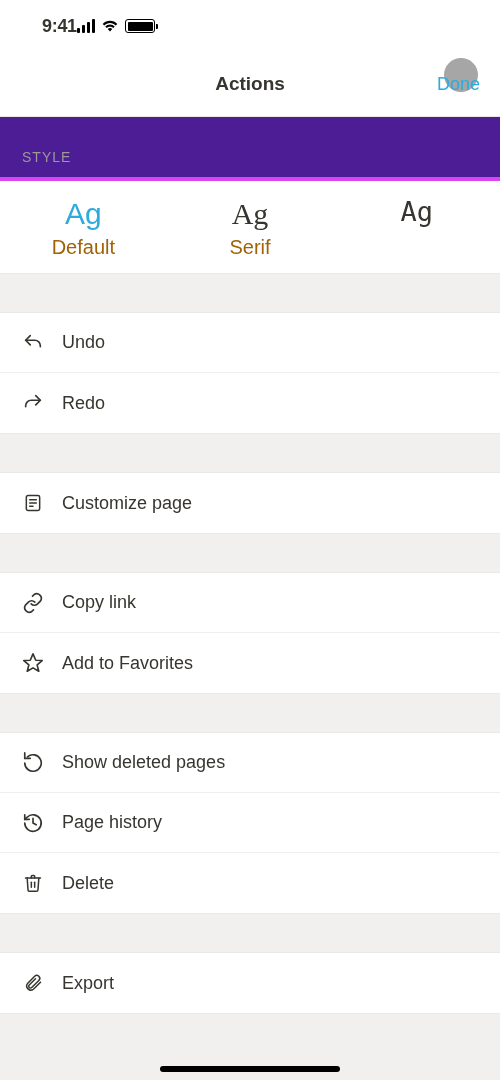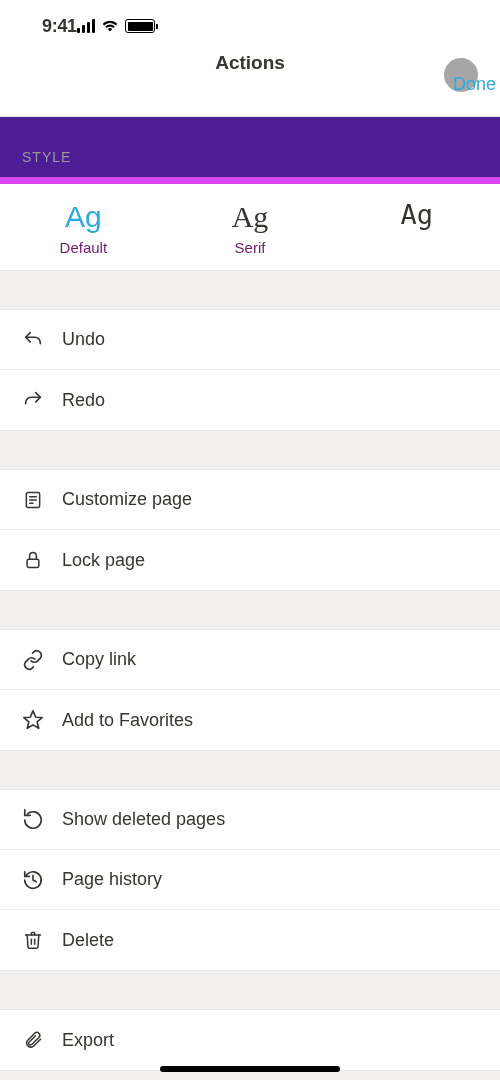--- a/index.html
+++ b/index.html
@@ -42,32 +42,33 @@
     .signal-bar:nth-child(3){height:11px;}
     .signal-bar:nth-child(4){height:14px;}
     .wifi-icon { width:18px; height:14px; }
     .battery-icon { width:30px; height:14px; border:1.5px solid #000; border-radius:3px; position:relative; padding:1.5px;}
     .battery-icon::after { content:""; position:absolute; right:-3.5px; top:3.5px; width:2px; height:5px; background:#000; border-radius:0 1px 1px 0;}
     .battery-fill { background:#000; width:100%; height:100%; border-radius:1px;}
     .header {
       height: 65px;
       background: #fff;
       display: flex;
+      align-items: center;
       justify-content: center;
       position: relative;
       border-bottom: 1px solid #e9e9e7;
     }
     .header-title {
       font-size: 19px;
       font-weight: 600;
       color: #37352f;
     }
     .header-done {
       position: absolute;
-      right: 4px;
+      right: 20px;
       top: 50%;
       transform: translateY(-50%);
       font-size: 18px;
       color: #2eaadc;
       font-weight: 400;
     }
     .header-avatar {
       position:absolute;
       right: 22px;
       top: 6px;
@@ -80,39 +81,39 @@
       padding: 32px 22px 12px 22px;
       font-size: 14px;
       font-weight: 500;
       letter-spacing: 1px;
       color: #9b9a97;
       background: #4c1d95;
     }
     .style-row {
       background: #fff;
       display: flex;
-      border-top: 7px solid #d946ef;
+      border-top: 4px solid #d946ef;
       border-bottom: 1px solid #e9e9e7;
     }
     .style-option {
       flex: 1;
       text-align: center;
       padding: 16px 0 14px 0;
     }
     .style-sample {
       font-size: 30px;
       font-weight: 500;
       line-height: 1.1;
       margin-bottom: 6px;
     }
     .style-sample.serif { font-family: Georgia, "Times New Roman", serif; }
     .style-sample.mono { font-family: "SFMono-Regular", Menlo, Consolas, monospace; font-size:27px;}
     .style-label {
-      font-size: 15px;
-      color: #701a75;
+      font-size: 20px;
+      color: #a16207;
     }
     .style-option.selected .style-sample { color: #2eaadc; }
     .group-spacer {
       height: 38px;
       background: #f1f0ee;
     }
     .menu-group {
       background: #fff;
       border-top: 1px solid #e9e9e7;
       border-bottom: 1px solid #e9e9e7;
@@ -223,29 +224,20 @@
     <span class="menu-icon">
       <svg viewBox="0 0 24 24" width="20" height="20" fill="none" stroke="currentColor" stroke-width="1.8" stroke-linecap="round">
           <rect x="4" y="3" width="16" height="18" rx="2"></rect>
           <line x1="8" y1="8" x2="16" y2="8"></line>
           <line x1="8" y1="12" x2="16" y2="12"></line>
           <line x1="8" y1="16" x2="12" y2="16"></line>
         </svg>
     </span>
     <span class="menu-label">Customize page</span>
   </div>
-  <div class="menu-item">
-    <span class="menu-icon">
-      <svg viewBox="0 0 24 24" width="20" height="20" fill="none" stroke="currentColor" stroke-width="1.8" stroke-linecap="round">
-          <rect x="5" y="11" width="14" height="10" rx="2"></rect>
-          <path d="M8 11 V7 a4 4 0 0 1 8 0 v4"></path>
-        </svg>
-    </span>
-    <span class="menu-label">Lock page</span>
-  </div>
 </div>
 
 <div class="group-spacer"></div>
 
 <div class="menu-group">
   <div class="menu-item">
     <span class="menu-icon">
       <svg viewBox="0 0 24 24" width="22" height="22" fill="none" stroke="currentColor" stroke-width="1.8" stroke-linecap="round">
           <path d="M10 13 a5 5 0 0 0 7 0 l3 -3 a5 5 0 0 0 -7 -7 l-1.5 1.5"></path>
           <path d="M14 11 a5 5 0 0 0 -7 0 l-3 3 a5 5 0 0 0 7 7 l1.5 -1.5"></path>

